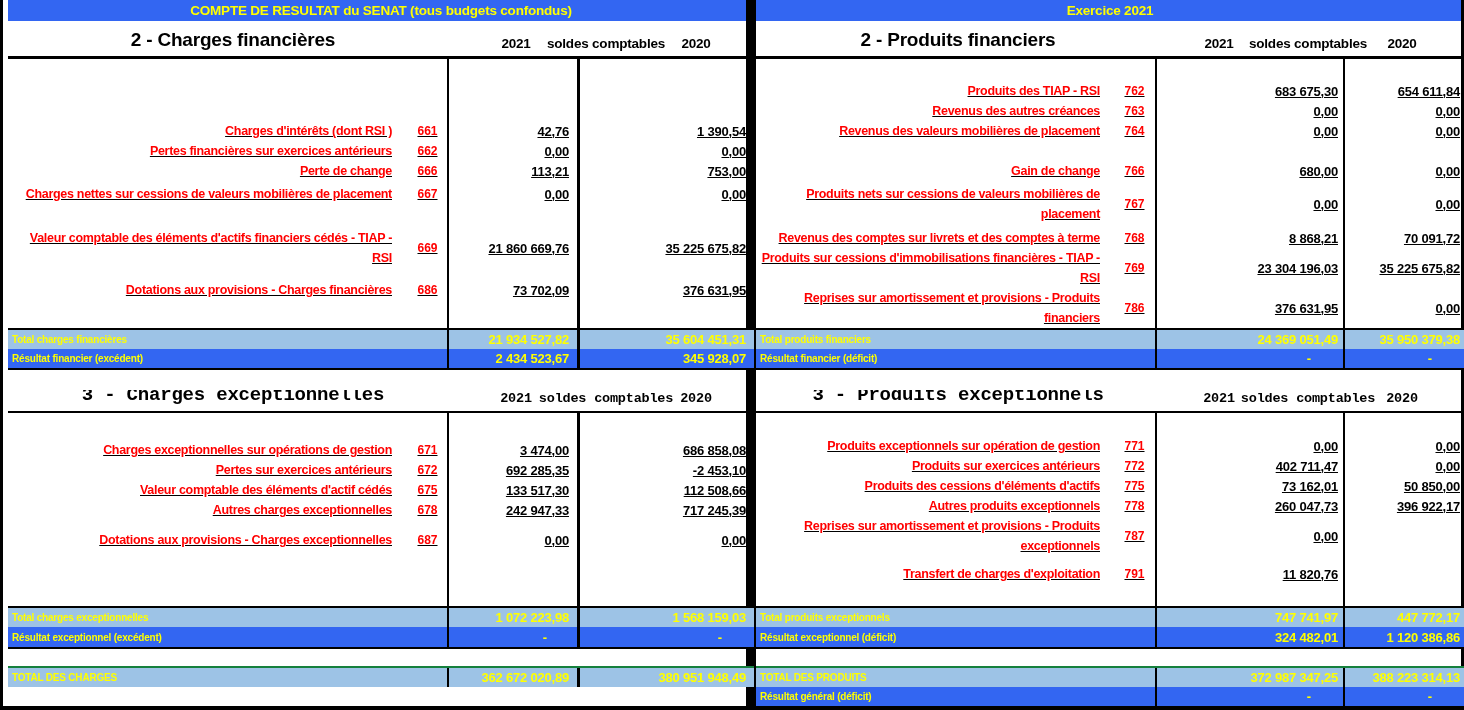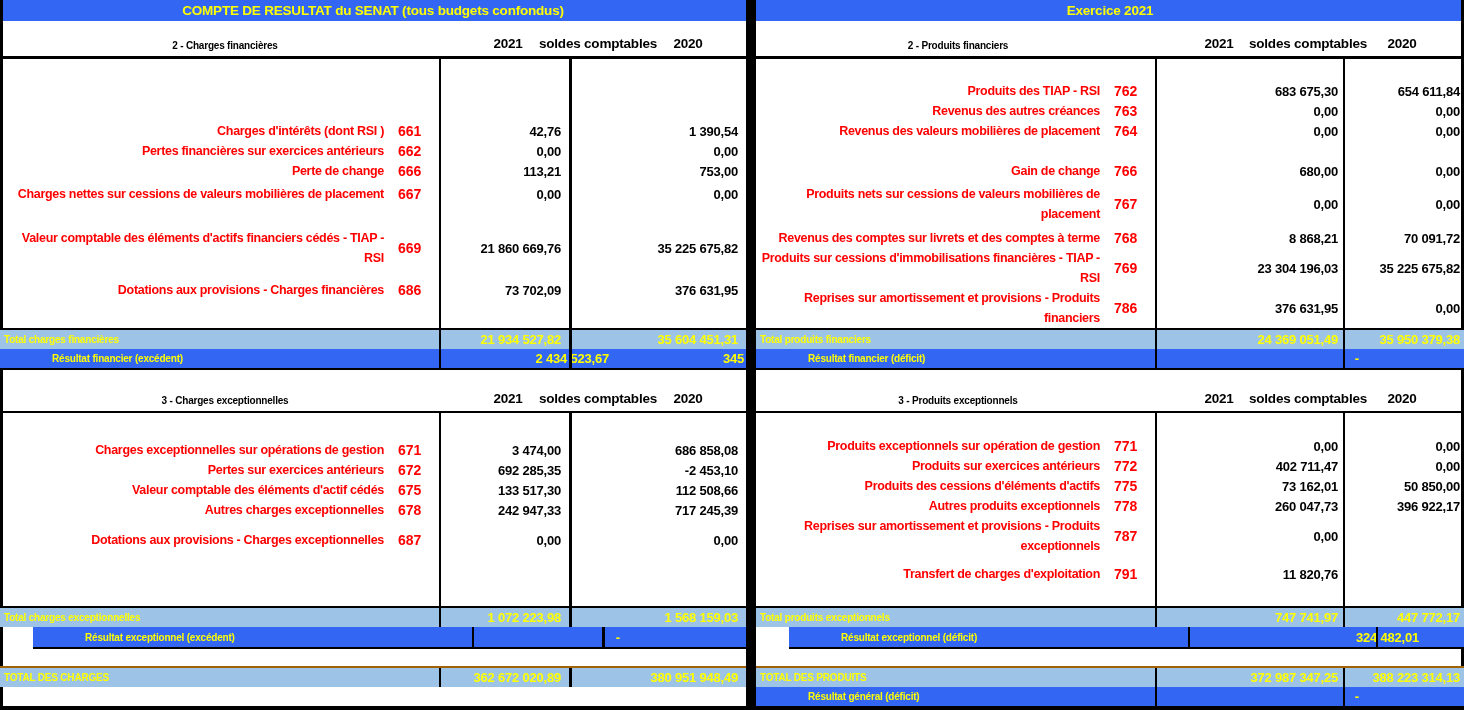--- a/index.html
+++ b/index.html
@@ -7,80 +7,80 @@
     --lblue:#9DC3E6;
     --yellow:#FFFF00;
     --red:#FF0000;
   }
   html,body{margin:0;padding:0;background:#fff;}
   .sheet{
     position:relative;width:1464px;height:710px;background:#fff;overflow:hidden;
     font-family:"Liberation Sans",sans-serif;font-weight:bold;color:#000;
   }
   .half{position:absolute;top:0;height:710px;}
-  .hl{left:0;width:746px;border-radius:9px;}
+  .hl{left:8px;width:746px;border-radius:9px;}
   .hr{left:756px;width:708px;}
   .band{position:absolute;left:0;right:0;box-sizing:border-box;overflow:hidden;}
   
   .bA{top:0;height:21px;}
   .bB{top:21px;height:38px;border-bottom:3px solid #000;}
   .bC{top:59px;height:271px;border-bottom:2px solid #000;}
   .bD{top:330px;height:19px;}
   .bE{top:349px;height:21px;border-bottom:2px solid #000;}
-  .bG{top:390px;height:23px;border-bottom:2px solid #000;}
+  .bG{top:390px;height:23px;border-bottom:2px solid #000;font-family:Liberation Mono, monospace;}
   .bH{top:413px;height:195px;border-bottom:2px solid #000;}
   .bI{top:608px;height:19px;}
-  .bJ{top:627px;height:22px;border-bottom:2px solid #000;margin-left:33px;}
-  .bL{top:666px;height:21px;border-top:2px solid #a16207;}
+  .bJ{top:627px;height:22px;border-bottom:2px solid #000;}
+  .bL{top:666px;height:21px;border-top:2px solid #15803d;}
   .bM{top:687px;height:19px;}
   
   .divider{position:absolute;left:746px;top:0;width:10px;height:710px;background:#000;}
   .frame-left{position:absolute;left:0;top:0;width:3px;height:710px;background:#000;}
   .frame-right{position:absolute;left:1461px;top:0;width:3px;height:710px;background:#000;}
   .bottom-strip{position:absolute;left:0;top:706px;width:1464px;height:4px;background:#000;}
   
   .titlebar{
     background:var(--blue);color:var(--yellow);
     display:flex;align-items:center;justify-content:center;
     font-size:13.5px;letter-spacing:-0.2px;
   }
   
   .cols::before,.cols::after{content:'';position:absolute;top:0;bottom:0;background:#000;z-index:3;}
   .hl .cols::before{left:439px;width:2px;}
   .hl .cols::after{left:569px;width:3px;}
   .hr .cols::before{left:399px;width:2px;}
   .hr .cols::after{left:587px;width:2px;}
   
   .hdr{position:absolute;bottom:5px;transform:translateX(-50%);white-space:nowrap;font-size:13.5px;color:#000;letter-spacing:-0.2px;}
-  .sec-title{font-size:10px;}
+  .sec-title{font-size:19px;}
   .hl .sec-title{left:225px;}
   .hl .h2021{left:508px;}
   .hl .hmid{left:598px;}
   .hl .h2020{left:688px;}
   .hr .sec-title{left:202px;}
   .hr .h2021{left:463px;}
   .hr .hmid{left:552px;}
   .hr .h2020{left:646px;}
   
   .rowgrid{display:grid;align-items:center;}
   .hl .rowgrid{grid-template-columns:398px 43px 130px 175px;}
   .hr .rowgrid{grid-template-columns:358px 41px 188px 121px;}
-  .row{min-height:20px;}
+  .row{min-height:20px;text-decoration:underline;}
   .lbl{text-align:right;padding-right:14px;color:var(--red);font-size:12.5px;line-height:20px;letter-spacing:-0.3px;align-self:center;}
-  .code{color:var(--red);font-size:14px;align-self:center;}
+  .code{text-align:center;color:var(--red);font-size:12px;align-self:center;}
   .v{text-align:right;font-size:13px;align-self:center;letter-spacing:-0.2px;}
   .hl .v1{padding-right:10px;text-align:right;}
   .hl .v2{padding-right:8px;}
   .hr .v1{padding-right:5px;}
   .hr .v2{padding-right:4px;}
   .v.dash{padding-right:32px;}
   
   .brow{z-index:2;}
   .tot{background:var(--lblue);}
-  .res{background:var(--blue);padding-left:48px;}
+  .res{background:var(--blue);}
   .brow .blbl{grid-column:1/3;text-align:left;padding-left:4px;color:var(--yellow);font-size:10px;letter-spacing:-0.2px;white-space:nowrap;}
   .brow .v{color:var(--yellow);}
   .body{z-index:1;}
 </style>
 </head>
 <body>
 
 <div class="sheet">
 
   <div class="half hl">

